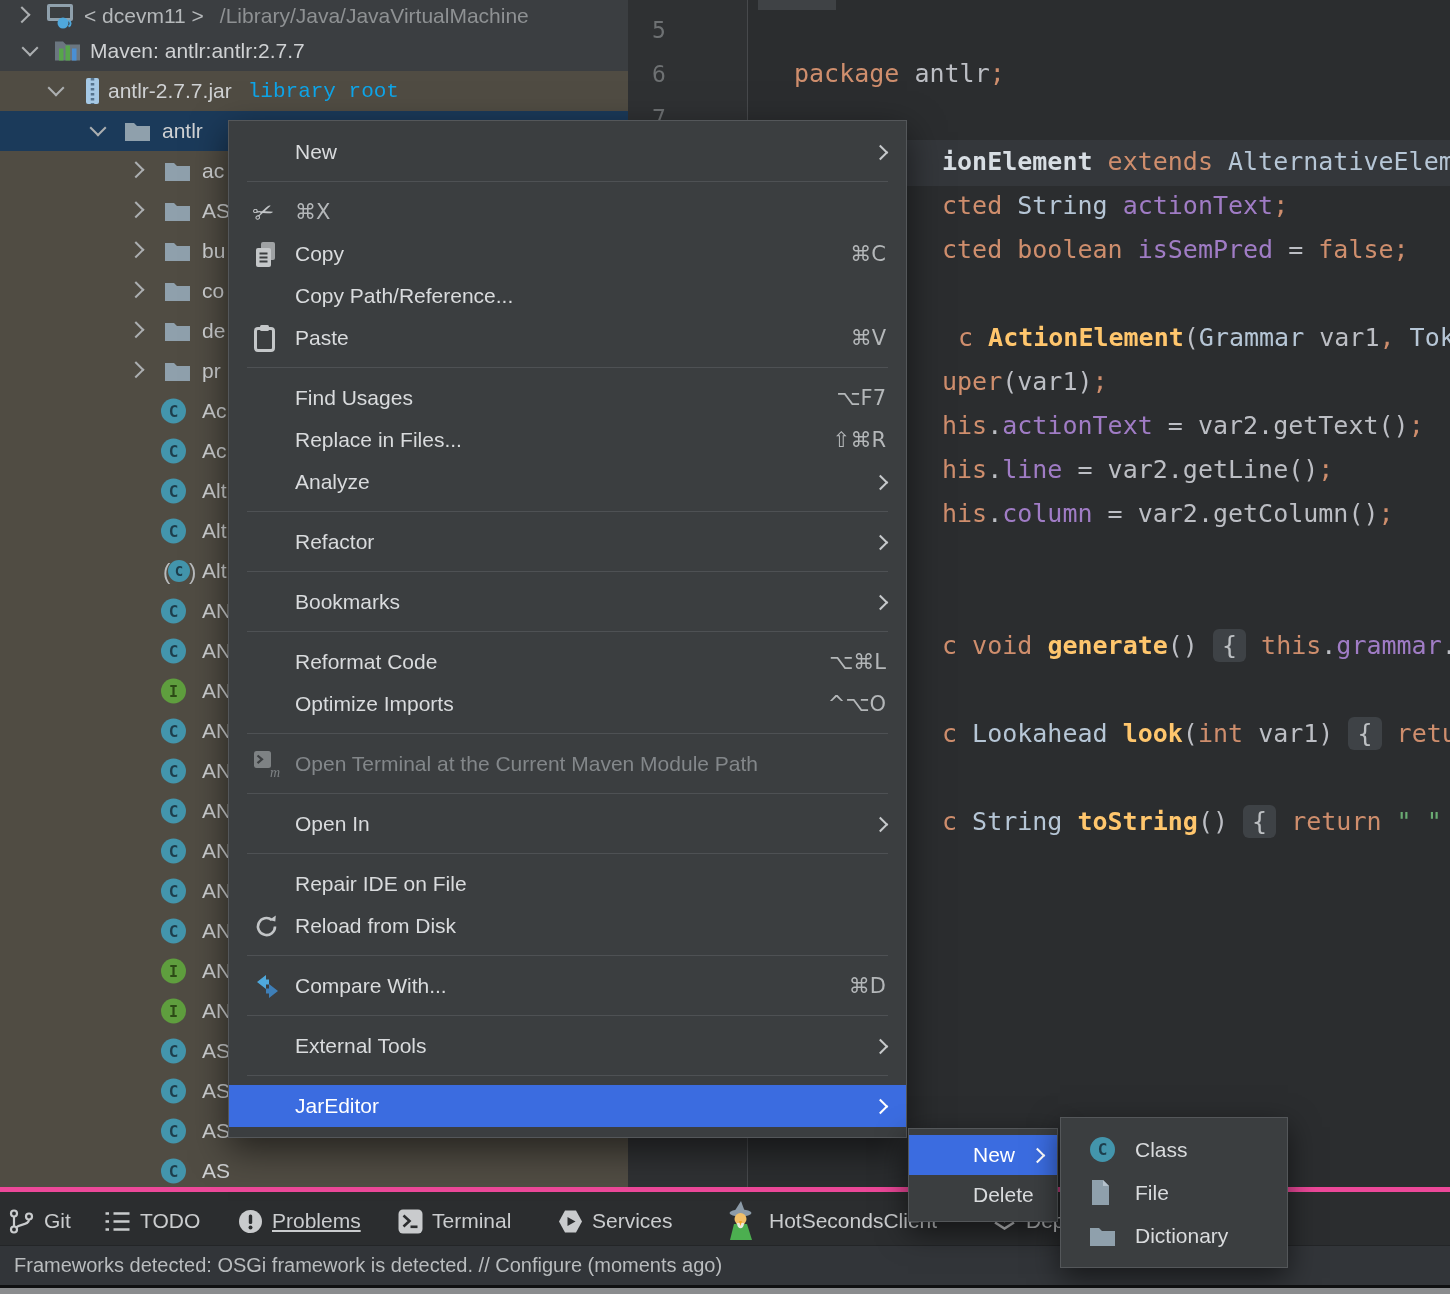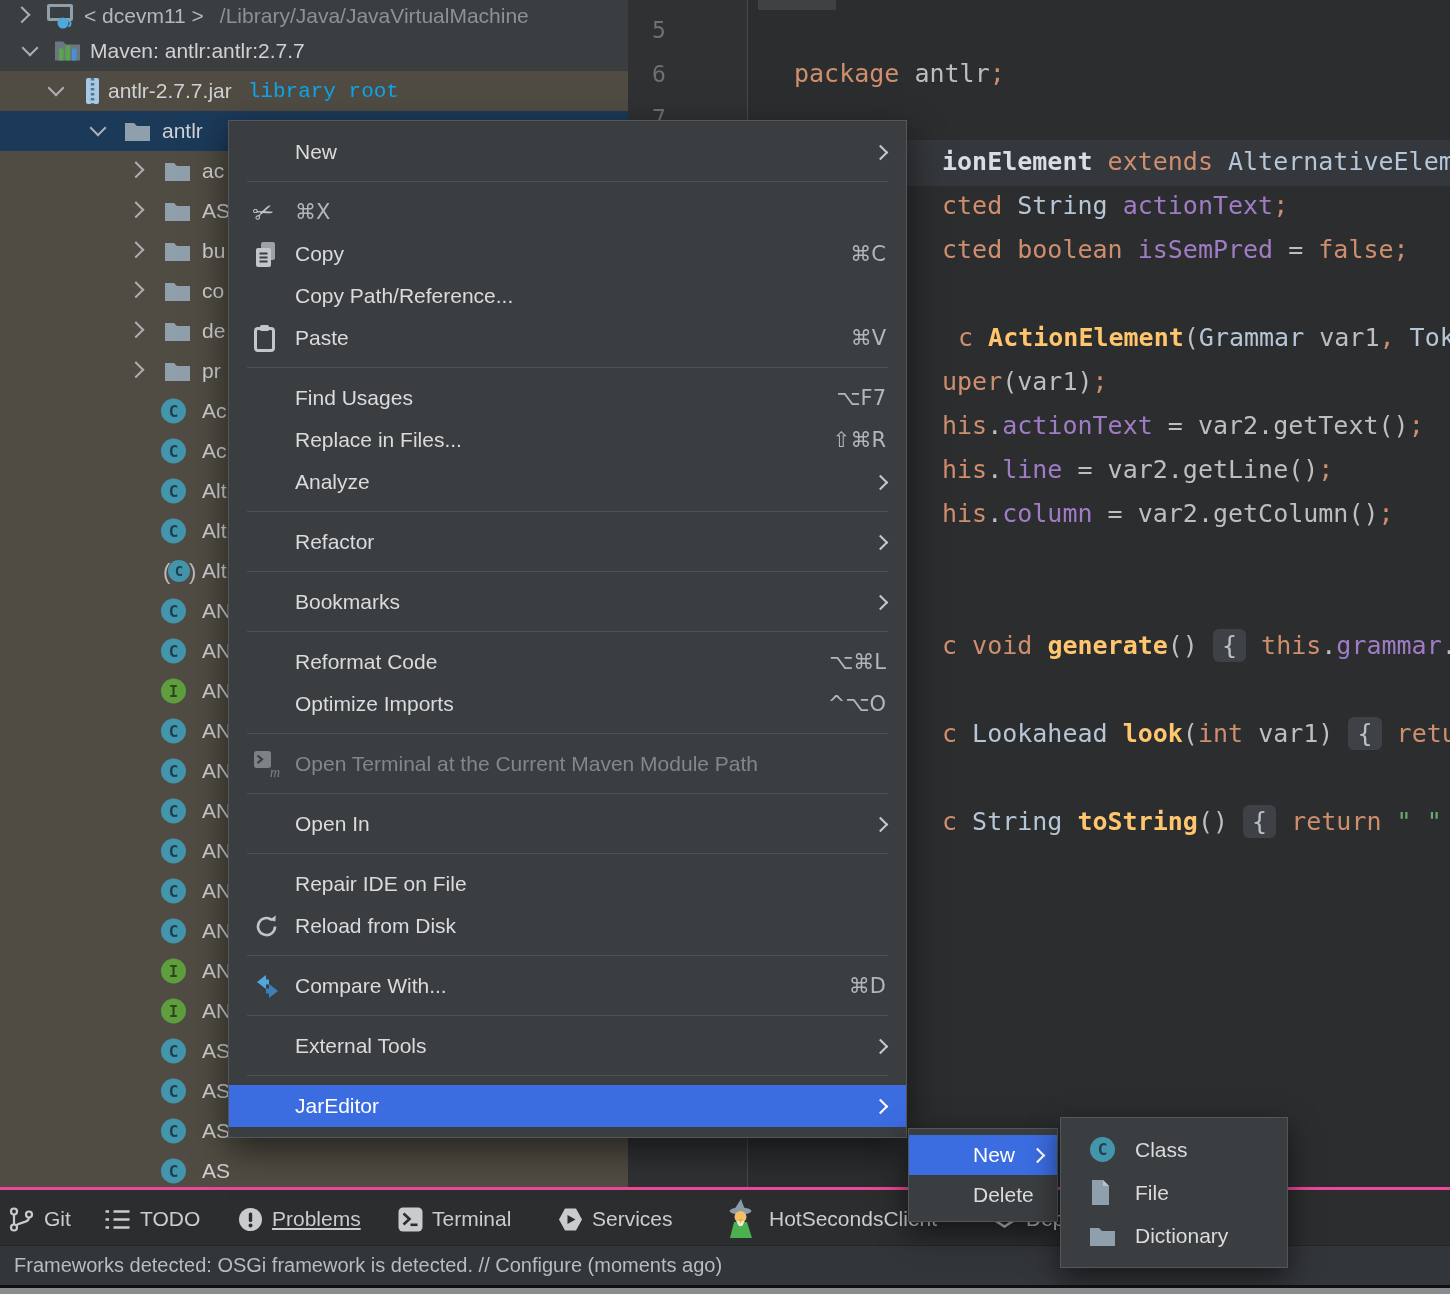--- a/index.html
+++ b/index.html
@@ -47,21 +47,21 @@
   
   .submenu{position:absolute;box-sizing:border-box;background:#3B3E40;border:1px solid #54575A;
            box-shadow:0 10px 28px rgba(0,0,0,.55);padding:6px 0;}
   #submenu1{left:908px;top:1128px;width:150px;z-index:21;}
   #submenu1 .menu-item{height:40px;padding:0 14px 0 22px;}
   #submenu2{left:1060px;top:1117px;width:228px;z-index:22;padding:10px 0;}
   #submenu2 .menu-item{height:43px;padding:0 16px 0 28px;}
   #submenu2 .mi-icon{width:46px;}
   
   .toolbar{position:absolute;left:0;top:1187px;width:1450px;height:58px;background:#2B2D2F;
-           border-top:3px solid #ec4899;z-index:5;}
+           border-top:5px solid #ec4899;z-index:5;}
   .tw-item{position:absolute;top:0;height:58px;display:flex;align-items:center;gap:9px;
            color:#CACCCE;font-size:21px;white-space:nowrap;}
   .statusbar{position:absolute;left:0;top:1245px;width:1450px;height:40px;background:#323539;
              border-top:1px solid #232527;z-index:5;display:flex;align-items:center;
              color:#B9BCBE;font-size:20px;padding-left:14px;box-sizing:border-box;}
   .bottom-band{position:absolute;left:0;top:1285px;width:1450px;height:9px;background:#0F1011;z-index:30;}
   .bottom-band::after{content:"";position:absolute;left:0;top:3px;width:1450px;height:6px;background:#8A8C8E;}
   .icon-wrap{display:inline-flex;align-items:center;justify-content:center;}
 </style>
 </head>

